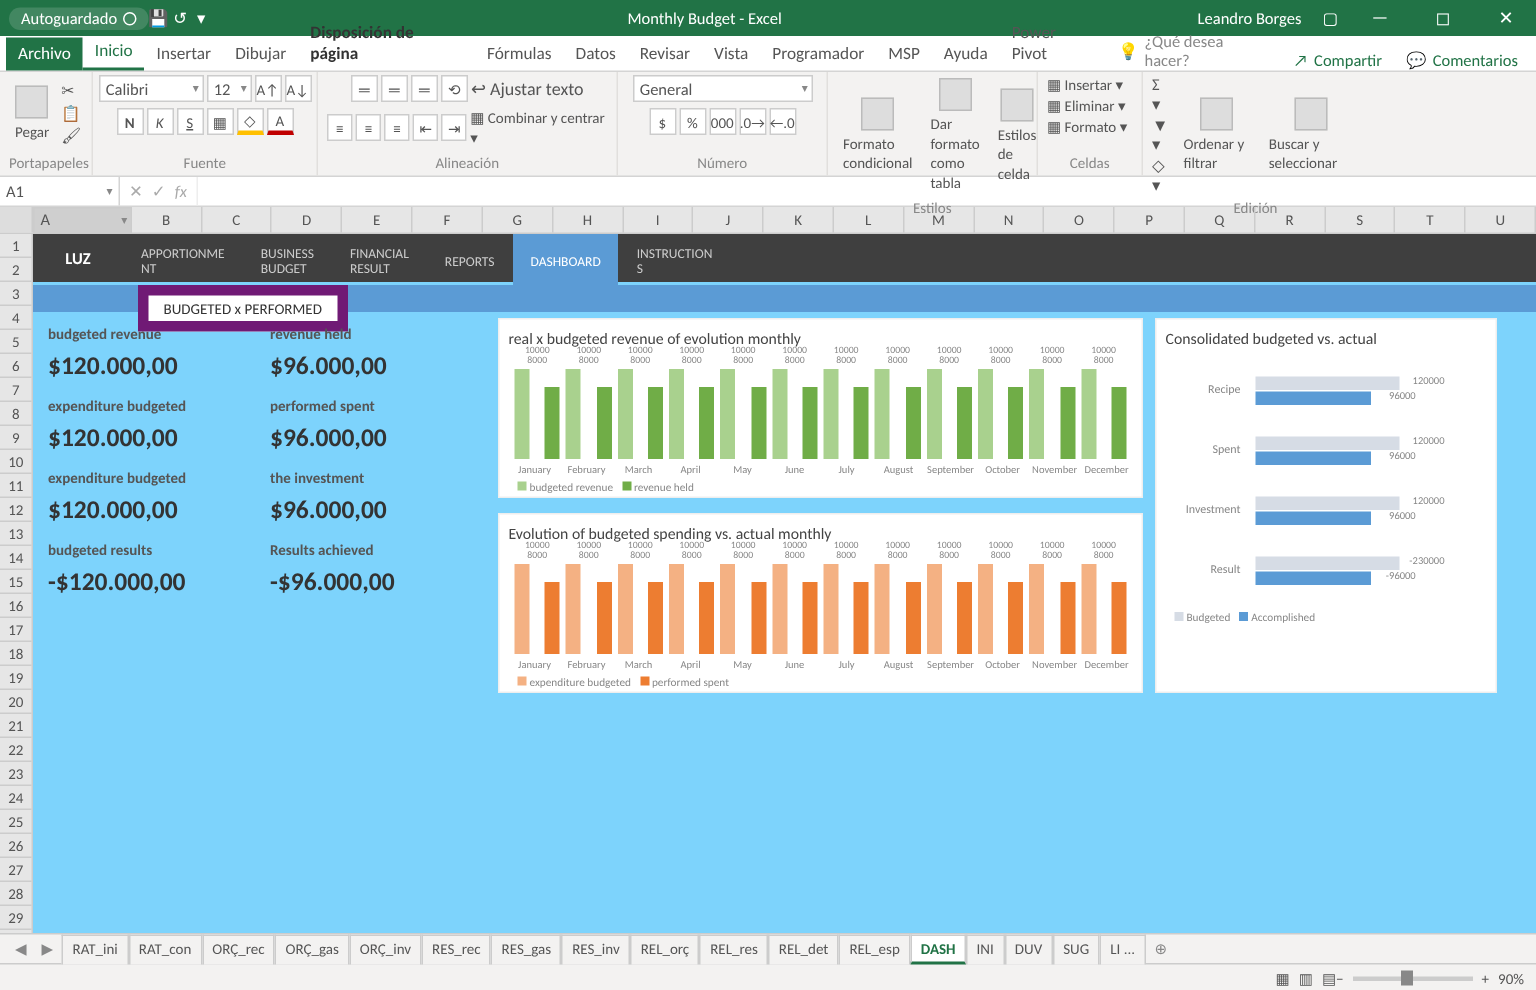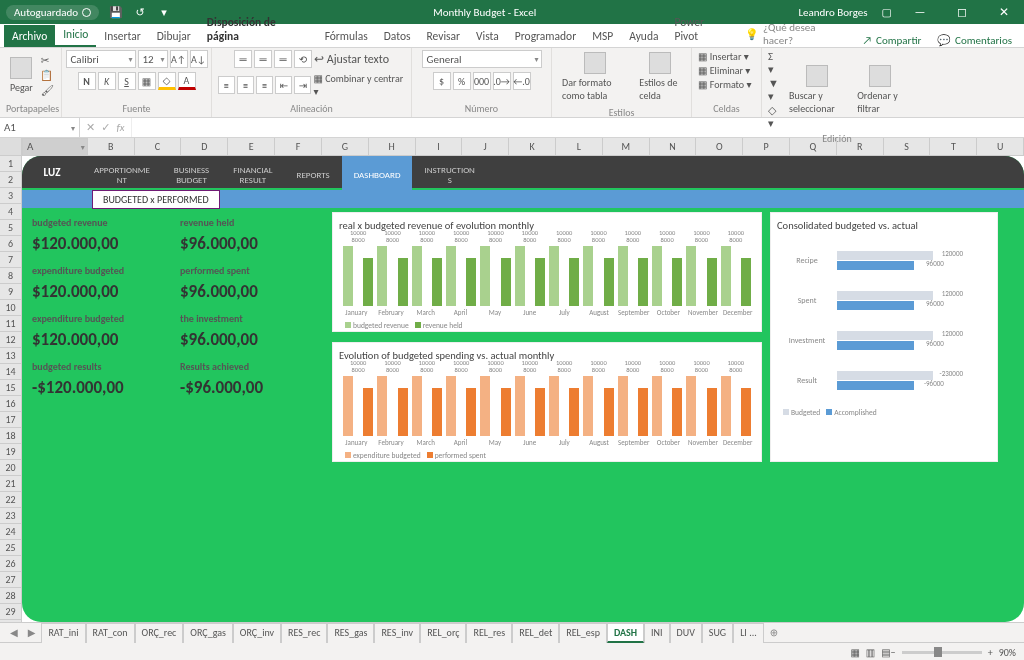--- a/index.html
+++ b/index.html
@@ -1,20 +1,20 @@
 <!DOCTYPE html>
 <html><head>
 <meta charset="utf-8">
 <style>
 * { margin: 0; padding: 0; box-sizing: border-box; font-family: 'Segoe UI', Calibri, sans-serif; }
 body { width: 1024px; height: 660px; background: #fff; overflow: hidden; font-size: 12px; color: #555; }
 
 
 .titlebar { background: #217346; height: 24px; display: flex; align-items: center; color: #fff; font-size: 11px; padding: 0 6px; }
-.titlebar .left { display: flex; align-items: center; gap: 10px; }
+.titlebar .left { display: flex; align-items: center; }
 .toggle { display: inline-flex; align-items: center; gap: 4px; background: rgba(255,255,255,0.15); border-radius: 10px; padding: 1px 8px; }
 .toggle .dot { width: 9px; height: 9px; border: 1px solid #fff; border-radius: 50%; }
 .tb-icon { width: 14px; height: 14px; display: inline-flex; align-items: center; justify-content: center; }
 .titlebar .center { flex: 1; text-align: center; }
 .titlebar .right { display: flex; align-items: center; gap: 14px; }
 .winbtn { width: 28px; text-align: center; font-size: 12px; }
 
 
 .ribbon-tabs { height: 24px; display: flex; align-items: flex-end; border-bottom: 1px solid #d4d4d4; background: #fff; padding: 0 4px; }
 .rtab { padding: 4px 8px; font-size: 11.5px; color: #555; cursor: default; }
@@ -47,30 +47,30 @@
 
 .colhdr { height: 18px; display: flex; background: #e6e6e6; border-bottom: 1px solid #ccc; font-size: 10px; }
 .colhdr .corner { width: 22px; border-right: 1px solid #ccc; background: #ddd; }
 .colhdr .col { flex: 1; border-right: 1px solid #ccc; text-align: center; line-height: 18px; color: #555; }
 .colhdr .col.sel { background: #cfcfcf; }
 
 
 .gridarea { display: flex; height: 466px; }
 .rowhdr { width: 22px; background: #e6e6e6; border-right: 1px solid #ccc; font-size: 10px; }
 .rowhdr .row { height: 16px; border-bottom: 1px solid #ccc; text-align: center; line-height: 16px; color: #555; }
-.sheet { flex: 1; position: relative; background: #22c55e; overflow: hidden; border-radius: 19px; }
+.sheet { flex: 1; position: relative; background: #7dd3fc; overflow: hidden; }
 
 
 .dash-nav { height: 32px; background: #3f3f3f; display: flex; align-items: stretch; color: #ccc; font-size: 9px; }
 .dash-nav .logo { width: 60px; display: flex; align-items: center; justify-content: center; color: #fff; font-size: 11px; font-weight: bold; }
-.dash-nav .ntab { flex: 0 0 auto; padding: 19px 12px; text-align: center; display: flex; align-items: center; justify-content: center; white-space: pre-line; line-height: 1.1; }
+.dash-nav .ntab { flex: 0 0 auto; padding: 19px 12px; text-align: left; display: flex; align-items: center; justify-content: center; white-space: pre-line; line-height: 1.1; }
 .dash-nav .ntab.active { background: #5b9bd5; color: #fff; }
 
 .subbar { background: #5b9bd5; height: 18px; margin: 2px 0; }
-.subbtn { background: #fff; display: inline-block; padding: 2px 10px; font-size: 10px; color: #333; border: 1px solid #701a75; margin-left: 70px; }
+.subbtn { background: #fff; display: inline-block; padding: 2px 10px; font-size: 10px; color: #333; border: 7px solid #701a75; margin-left: 70px; }
 
 .cards { position: absolute; top: 60px; left: 10px; width: 290px; }
 .cardrow { display: flex; gap: 6px; margin-bottom: 10px; }
 .card { flex: 1; }
 .card .lbl { font-size: 10px; font-weight: bold; color: #555; margin-bottom: 4px; }
 .card .val { font-size: 17px; font-weight: bold; color: #333; }
 
 .chartbox { position: absolute; background: #fff; border: 1px solid #eee; padding: 6px; }
 .chart1 { top: 56px; left: 310px; width: 430px; height: 120px; }
 .chart2 { top: 186px; left: 310px; width: 430px; height: 120px; }
@@ -83,21 +83,21 @@
 .green .v1 { background: #a9d18e; } .green .v2 { background: #70ad47; }
 .red .v1 { background: #f4b183; } .red .v2 { background: #ed7d31; }
 .barpair .top { position: absolute; top: -16px; width: 100%; text-align: center; font-size: 6.5px; color: #888; line-height: 1; }
 .xlabels { display: flex; font-size: 7px; color: #888; margin-top: 2px; }
 .xlabels span { flex: 1; text-align: center; }
 .legend { text-align: left; font-size: 7.5px; color: #888; margin-top: 4px; }
 .legend i { display: inline-block; width: 6px; height: 6px; margin: 0 2px 0 6px; }
 
 .hbars { padding: 4px 10px; }
 .hrow { display: flex; align-items: center; height: 40px; font-size: 8px; color: #888; }
-.hrow .hl { width: 50px; text-align: center; padding-right: 10px; }
+.hrow .hl { width: 50px; text-align: right; padding-right: 10px; }
 .hrow .hbarwrap { flex: 1; position: relative; }
 .hrow .hb { height: 9px; position: relative; text-align: center; }
 .hrow .hb1 { background: #d6dce5; width: 70%; }
 .hrow .hb2 { background: #5b9bd5; width: 56%; margin-top: 1px; }
 .hrow .hv { font-size: 7px; position: absolute; right: -30px; }
 
 
 .sheettabs { height: 20px; background: #f3f2f1; border-top: 1px solid #ccc; display: flex; align-items: center; font-size: 10px; padding: 0 6px; gap: 2px; }
 .sheettabs .nav { color: #888; padding: 0 4px; }
 .stab { padding: 2px 6px; border: 1px solid #ccc; border-bottom: none; background: #fff; color: #555; }
@@ -226,20 +226,24 @@
         <span class="minibtn">.0→</span>
         <span class="minibtn">←.0</span>
       </div>
     </div>
     <div class="label">Número</div>
   </div>
   <div class="rgroup" style="width:140px">
     <div class="content">
       <div class="bigbtn">
           <div class="ico"></div>
+          <span>Formato condicional</span>
+        </div>
+      <div class="bigbtn">
+          <div class="ico"></div>
           <span>Dar formato como tabla</span>
         </div>
       <div class="bigbtn">
           <div class="ico"></div>
           <span>Estilos de celda</span>
         </div>
     </div>
     <div class="label">Estilos</div>
   </div>
   <div class="rgroup" style="width:70px">
@@ -252,25 +256,25 @@
   </div>
   <div class="rgroup" style="width:150px;border-right:none">
     <div class="content">
       <div style="display:flex;flex-direction:column;gap:1px;font-size:11px">
         <span>Σ ▾</span>
         <span>▼ ▾</span>
         <span>◇ ▾</span>
       </div>
       <div class="bigbtn">
           <div class="ico"></div>
-          <span>Buscar y seleccionar</span>
+          <span>Ordenar y filtrar</span>
         </div>
       <div class="bigbtn">
           <div class="ico"></div>
-          <span>Ordenar y filtrar</span>
+          <span>Buscar y seleccionar</span>
         </div>
     </div>
     <div class="label">Edición</div>
   </div>
 </div>
 
 <div class="formulabar">
   <div class="namebox">A1</div>
   <div class="fx-btns">
     <span>✕</span>

